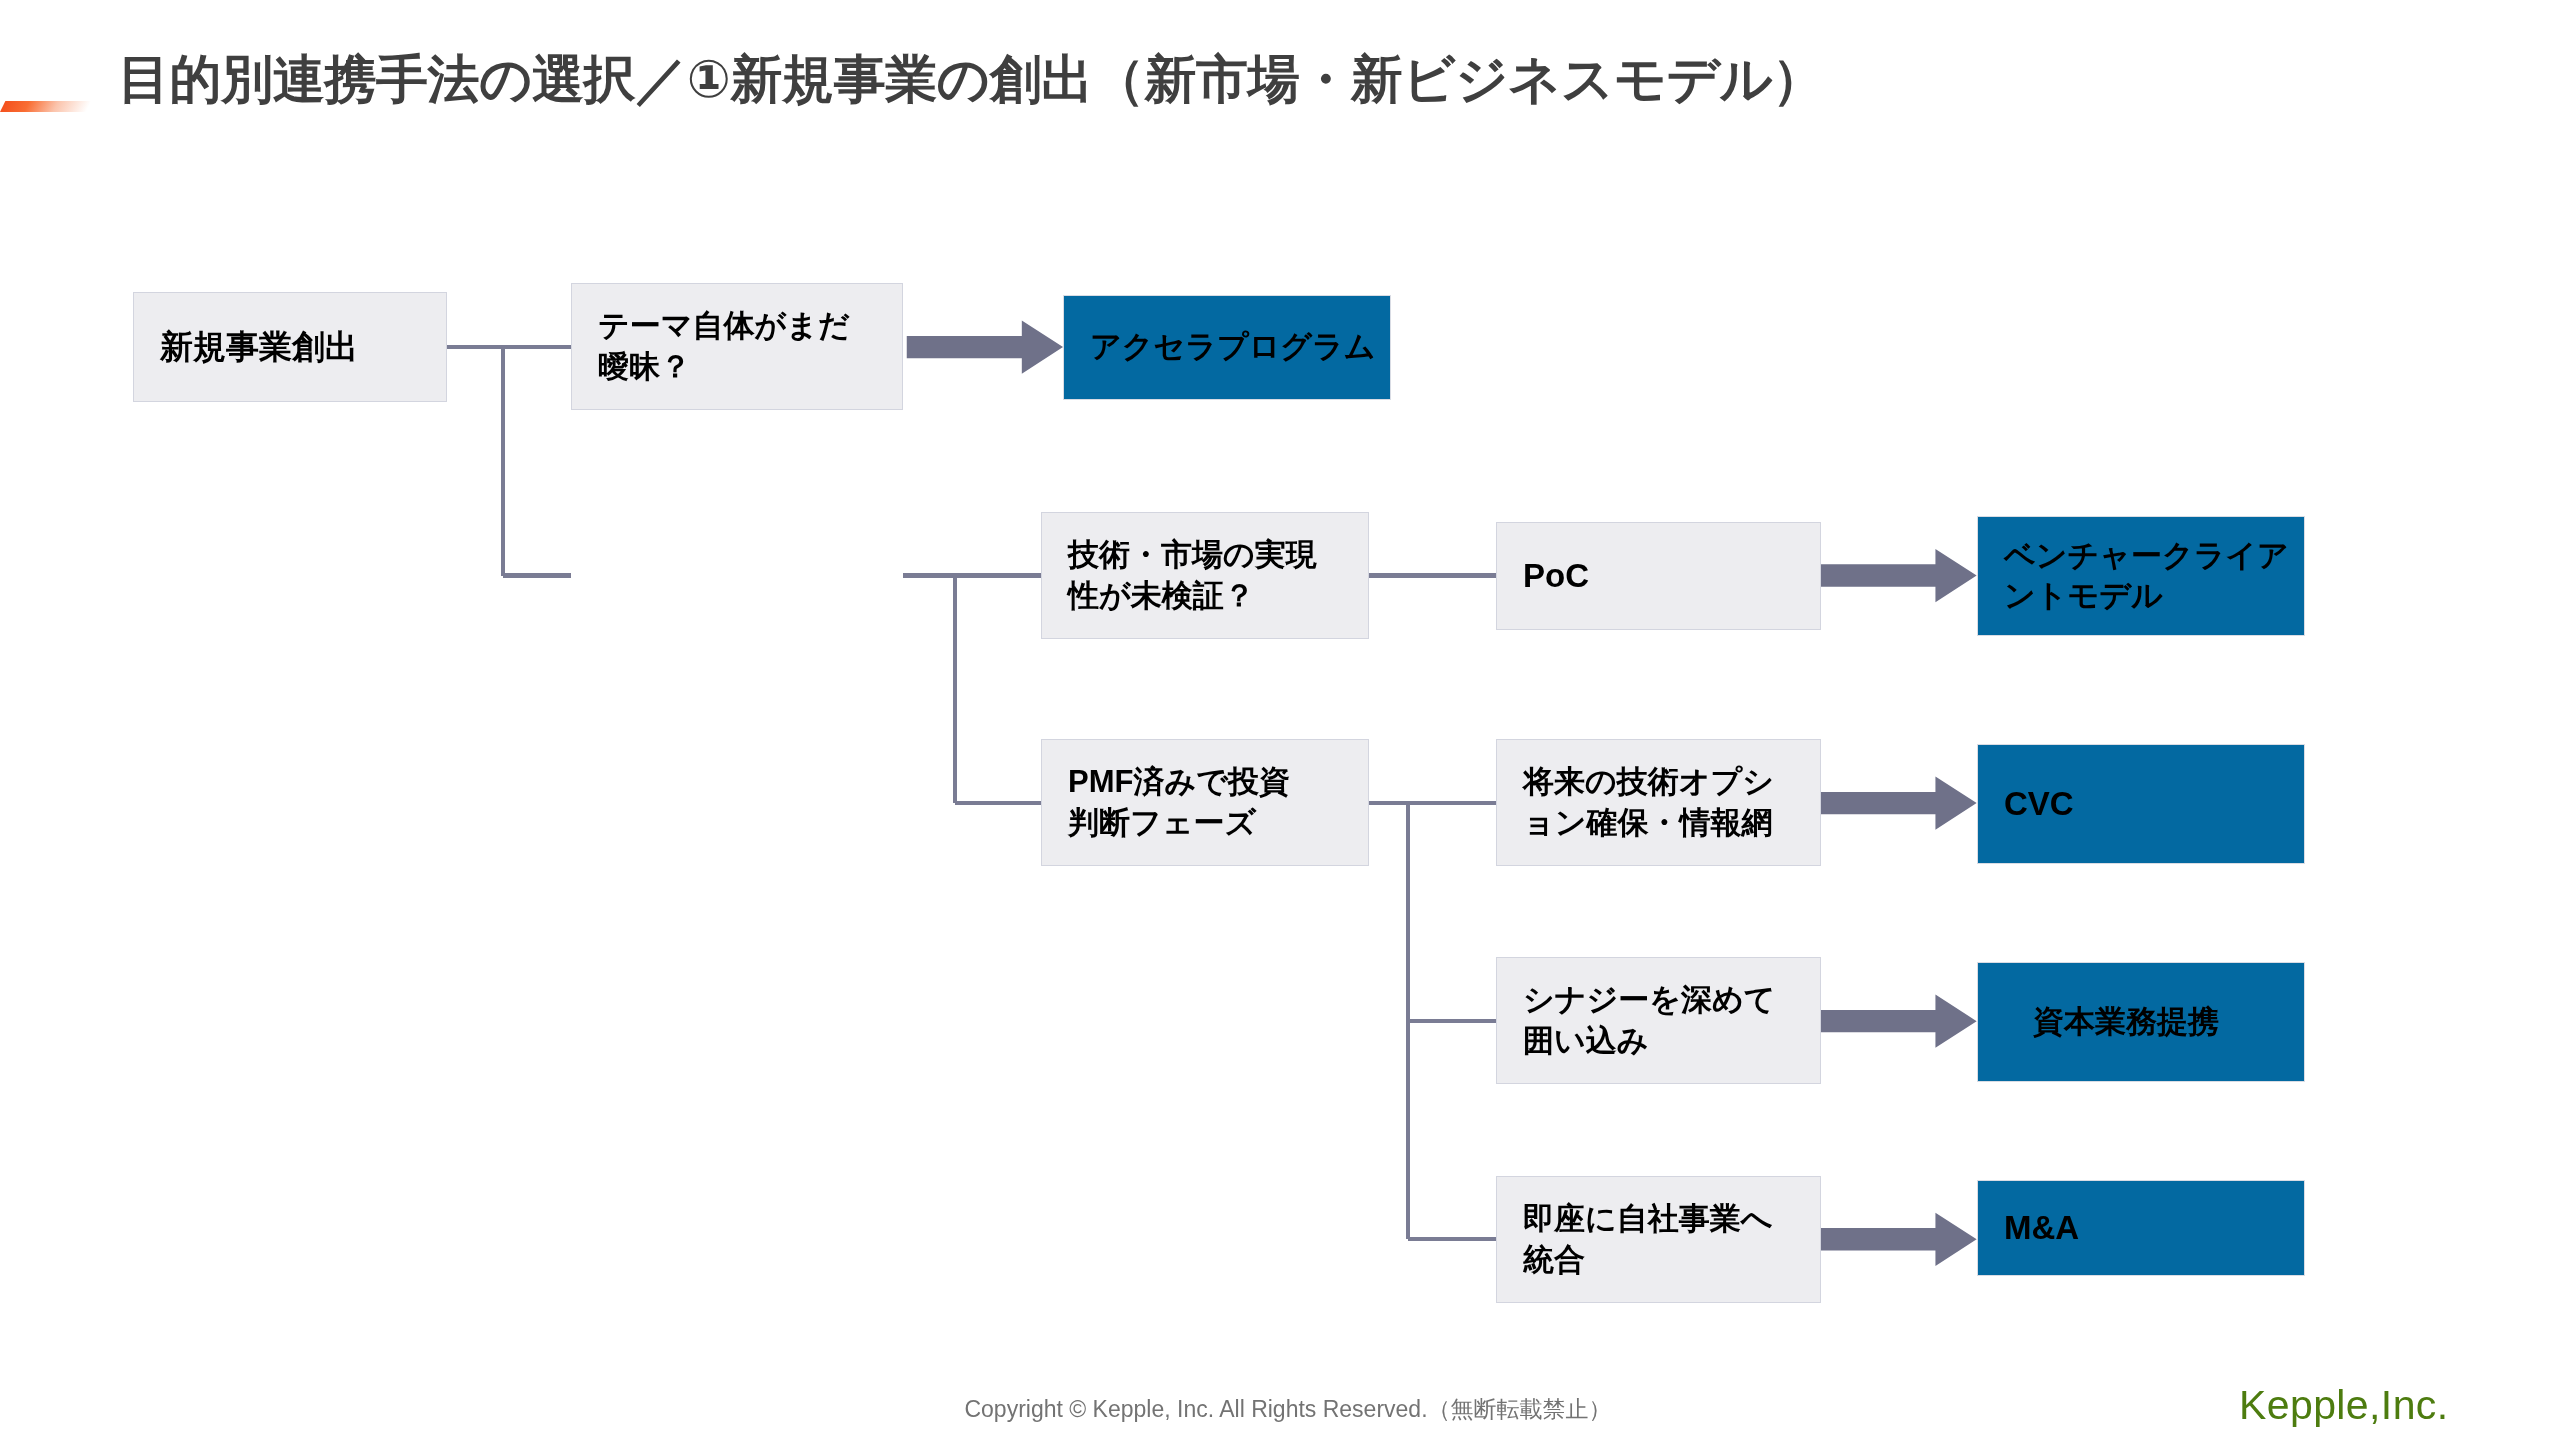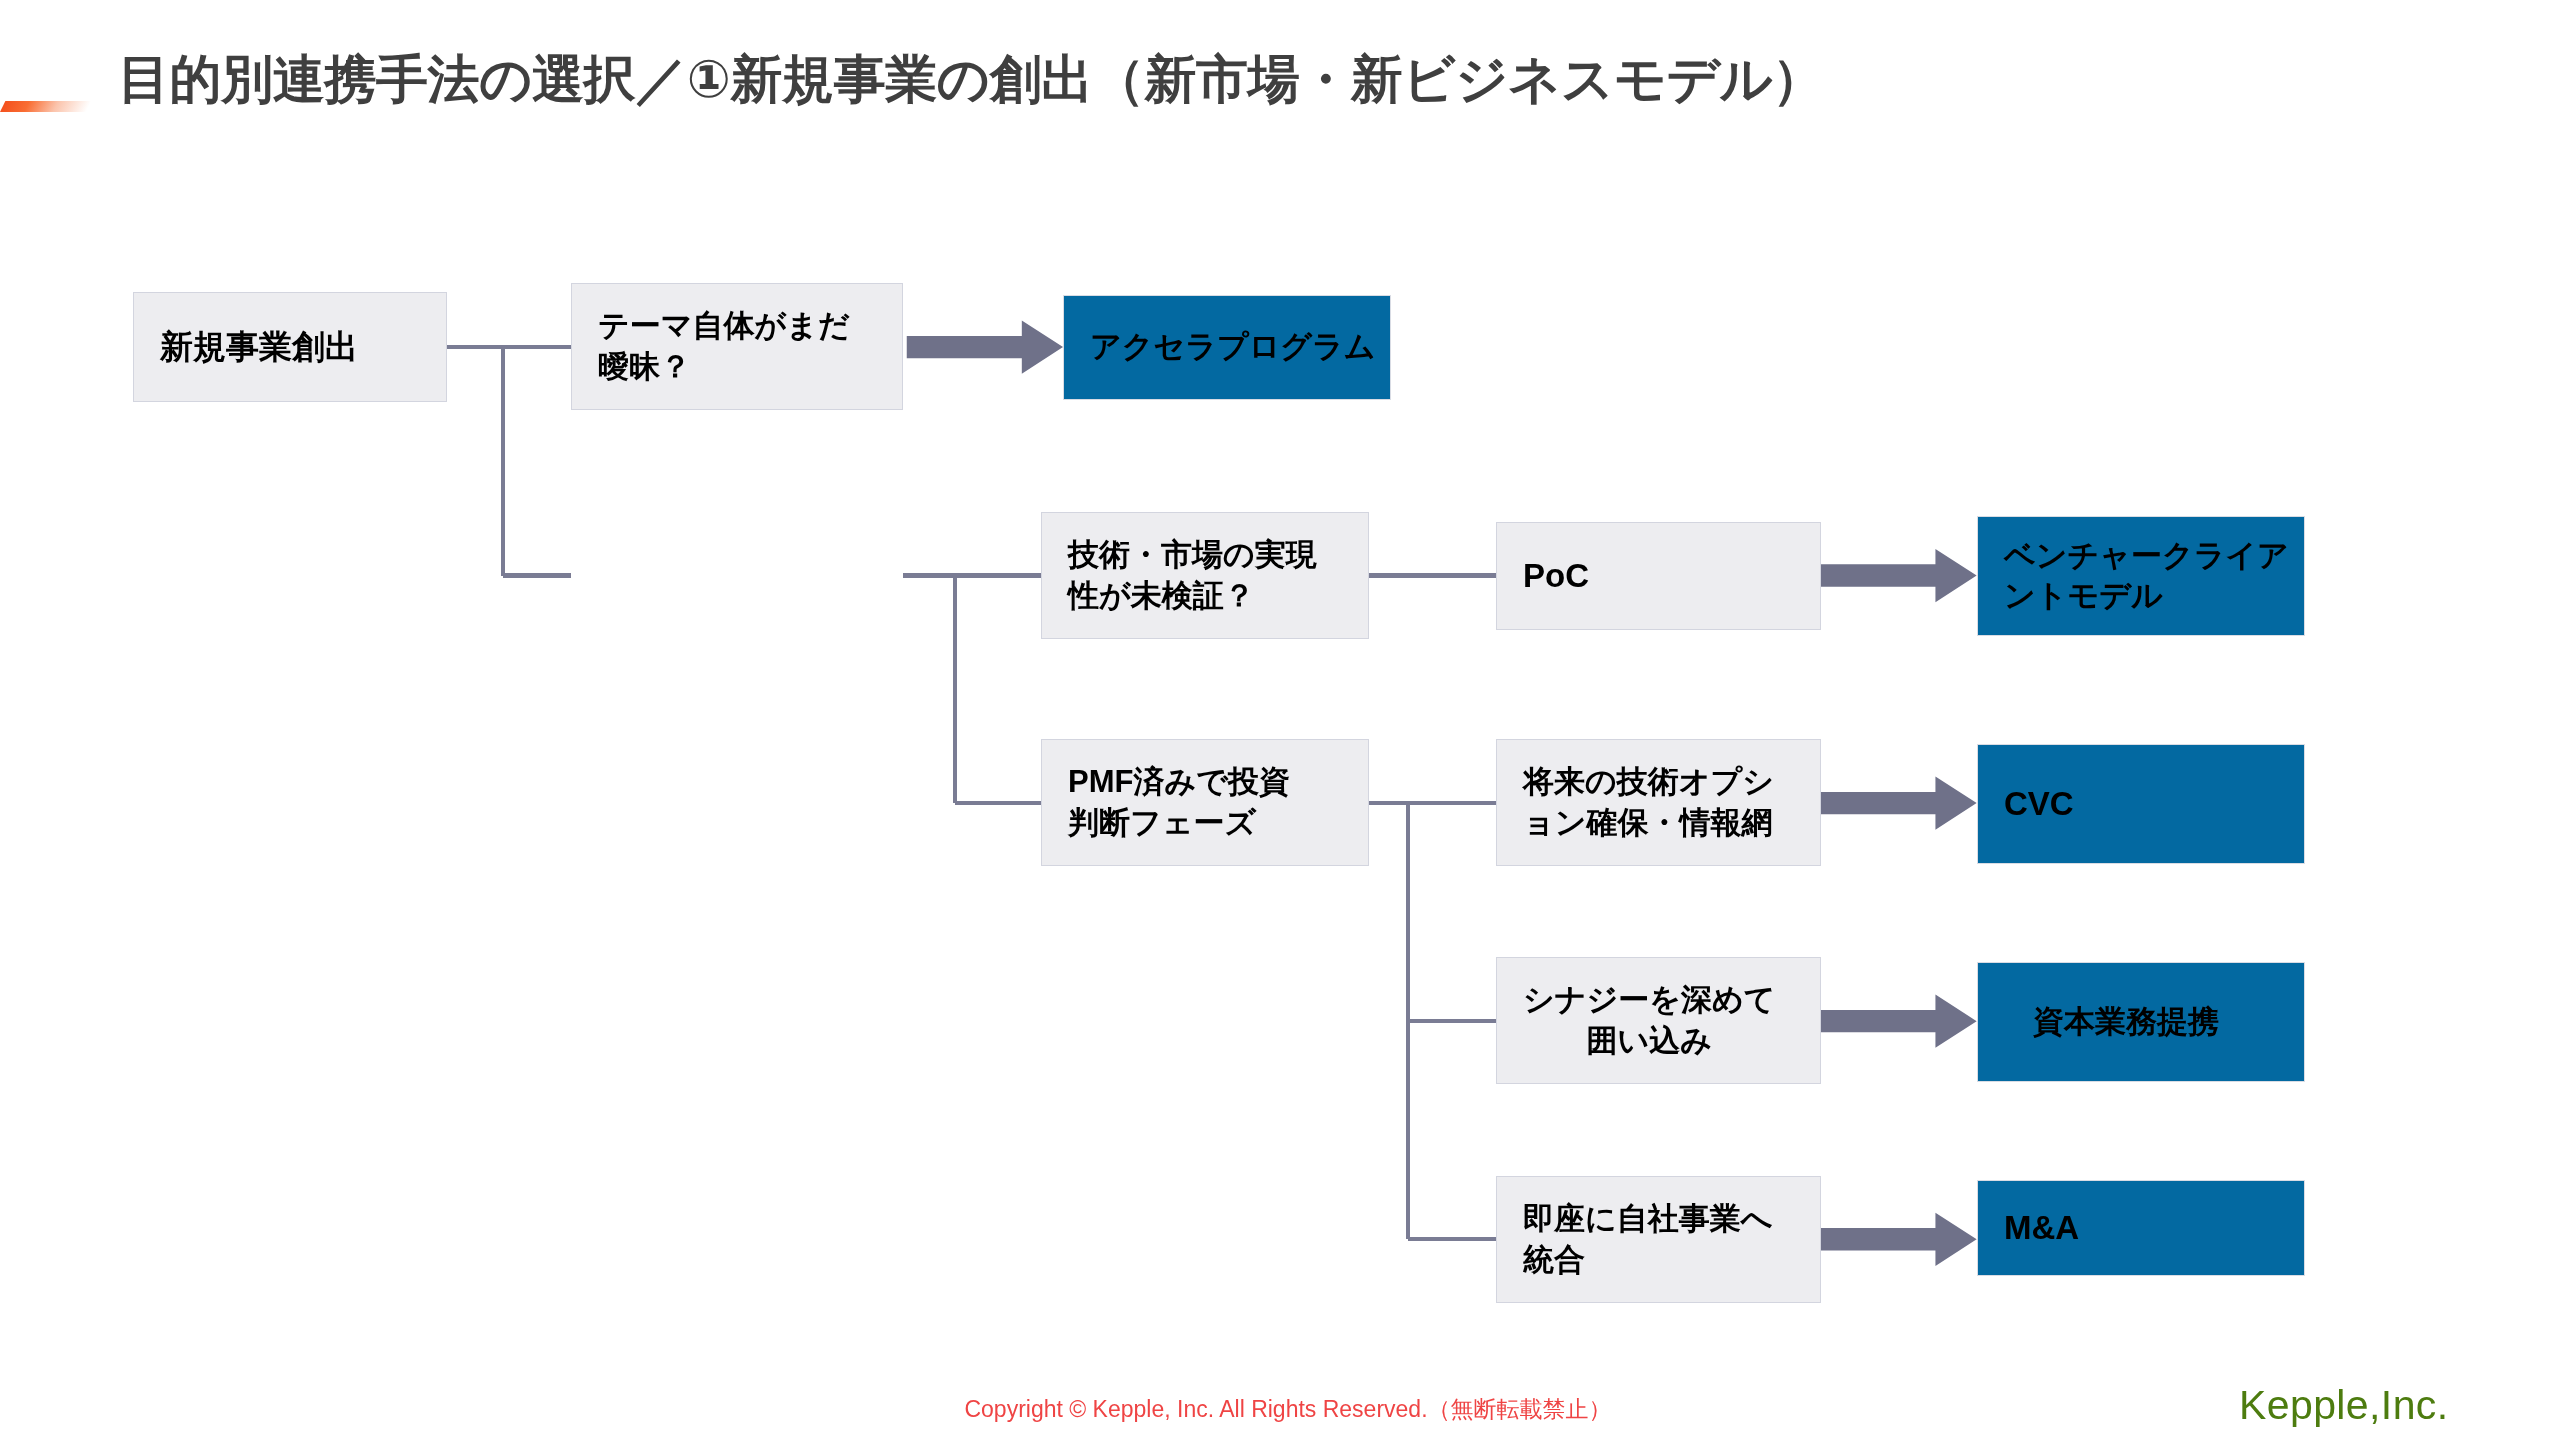--- a/index.html
+++ b/index.html
@@ -49,21 +49,21 @@
   .node.orange{
     background:#0369a1;
     border:1.7px solid #D9DCE4;
   }
   .fs-36{font-size:31px;}
   .fs-38{font-size:33px;}
 
   
   .copyright{
     position:absolute;left:0;top:1394px;width:2576px;text-align:center;
-    font-size:23px;color:#ef4444;
+    font-size:23px;color:#737373;
     font-family:"Liberation Sans","DejaVu Sans",sans-serif;
   }
   .brandmark{
     position:absolute;left:2239px;top:1382px;
     font-size:41px;color:#4d7c0f;letter-spacing:0.4px;
     font-family:Liberation Sans, sans-serif;
   }
 </style>
 </head>
 <body>
@@ -143,21 +143,21 @@
   </div>
 
   <div class="node gray fs-36" style="left:1496px;top:739px;width:325px;height:127px;">
     <span class="txt">将来の技術オプシ
 ョン確保・情報網</span>
   </div>
   <div class="node orange fs-38" style="left:1977px;top:744px;width:328px;height:120px;">
     <span class="txt">CVC</span>
   </div>
 
-  <div class="node gray fs-36" style="left:1496px;top:957px;width:325px;height:127px;text-align:center;">
+  <div class="node gray fs-36" style="left:1496px;top:957px;width:325px;height:127px;">
     <span class="txt">シナジーを深めて
 囲い込み</span>
   </div>
   <div class="node orange fs-36" style="left:1977px;top:962px;width:328px;height:120px;padding-left:29px;">
     <span class="txt">資本業務提携</span>
   </div>
 
   <div class="node gray fs-36" style="left:1496px;top:1176px;width:325px;height:127px;">
     <span class="txt">即座に自社事業へ
 統合</span>

